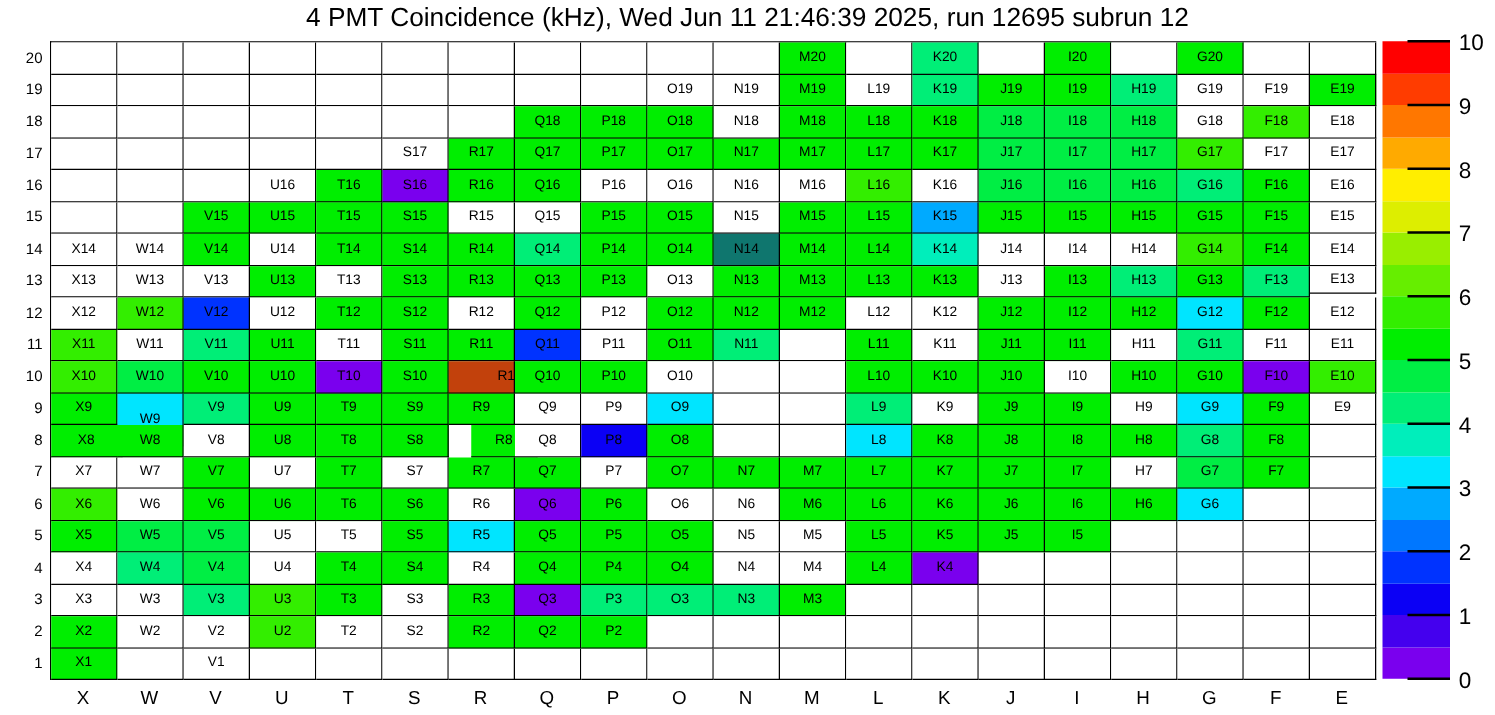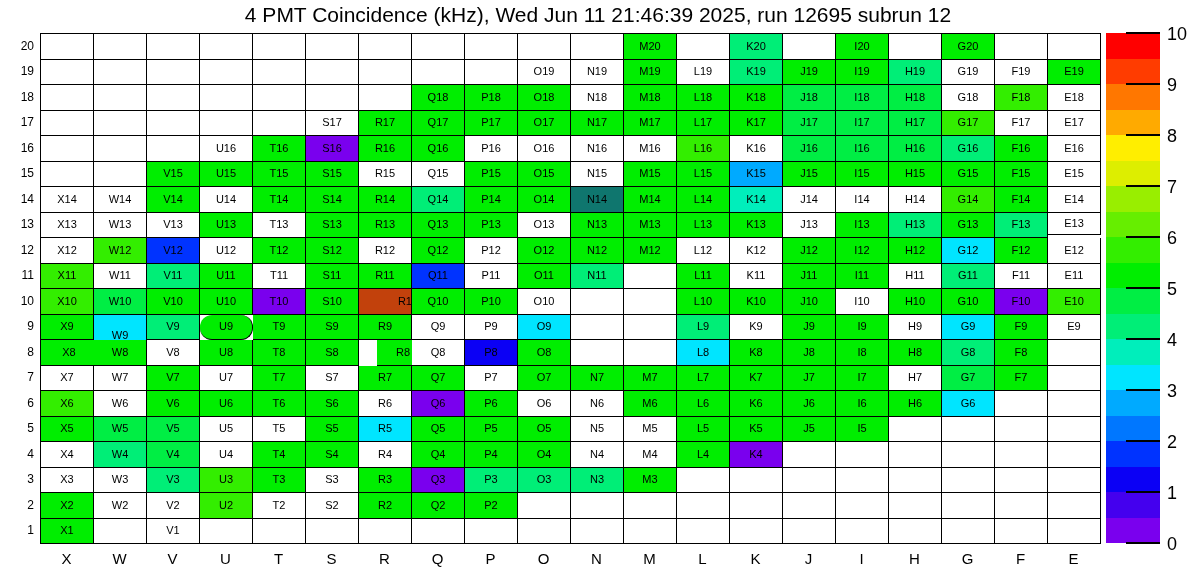--- a/index.html
+++ b/index.html
@@ -256,21 +256,21 @@
     <div class="hm-cell" style="left: 689px; top: 255px; width: 53px; height: 25.5px; background: rgb(0, 238, 0);">K10</div>
     <div class="hm-cell" style="left: 742px; top: 255px; width: 53px; height: 25.5px; background: rgb(0, 238, 0);">J10</div>
     <div class="hm-cell" style="left: 795px; top: 255px; width: 53px; height: 25.5px;">I10</div>
     <div class="hm-cell" style="left: 848px; top: 255px; width: 53px; height: 25.5px; background: rgb(0, 238, 0);">H10</div>
     <div class="hm-cell" style="left: 901px; top: 255px; width: 53px; height: 25.5px; background: rgb(0, 238, 0);">G10</div>
     <div class="hm-cell" style="left: 954px; top: 255px; width: 53px; height: 25.5px; background: rgb(122, 0, 238);">F10</div>
     <div class="hm-cell" style="left: 1007px; top: 255px; width: 53px; height: 25.5px; background: rgb(51, 238, 0);">E10</div>
     <div class="hm-cell" style="left: 0px; top: 280.5px; width: 53px; height: 25.5px; background: rgb(0, 238, 0);">X9</div>
     <div class="hm-cell" style="left: 53px; top: 280.5px; width: 53px; height: 42px; background: rgb(0, 229, 255); text-align: right;">W9</div>
     <div class="hm-cell" style="left: 106px; top: 280.5px; width: 53px; height: 25.5px; background: rgb(0, 238, 119);">V9</div>
-    <div class="hm-cell" style="left: 159px; top: 280.5px; width: 53px; height: 25.5px; background: rgb(0, 238, 0); border-radius: 12px;">U9</div>
+    <div class="hm-cell" style="left: 159px; top: 280.5px; width: 53px; height: 25.5px; background: rgb(0, 238, 0);">U9</div>
     <div class="hm-cell" style="left: 212px; top: 280.5px; width: 53px; height: 25.5px; background: rgb(0, 238, 0);">T9</div>
     <div class="hm-cell" style="left: 265px; top: 280.5px; width: 53px; height: 25.5px; background: rgb(0, 238, 0);">S9</div>
     <div class="hm-cell" style="left: 318px; top: 280.5px; width: 53px; height: 25.5px; background: rgb(0, 238, 0);">R9</div>
     <div class="hm-cell" style="left: 371px; top: 280.5px; width: 53px; height: 25.5px;">Q9</div>
     <div class="hm-cell" style="left: 424px; top: 280.5px; width: 53px; height: 25.5px;">P9</div>
     <div class="hm-cell" style="left: 477px; top: 280.5px; width: 53px; height: 25.5px; background: rgb(0, 229, 255);">O9</div>
     <div class="hm-cell" style="left: 530px; top: 280.5px; width: 53px; height: 25.5px;"></div>
     <div class="hm-cell" style="left: 583px; top: 280.5px; width: 53px; height: 25.5px;"></div>
     <div class="hm-cell" style="left: 636px; top: 280.5px; width: 53px; height: 25.5px; background: rgb(0, 238, 119);">L9</div>
     <div class="hm-cell" style="left: 689px; top: 280.5px; width: 53px; height: 25.5px;">K9</div>

